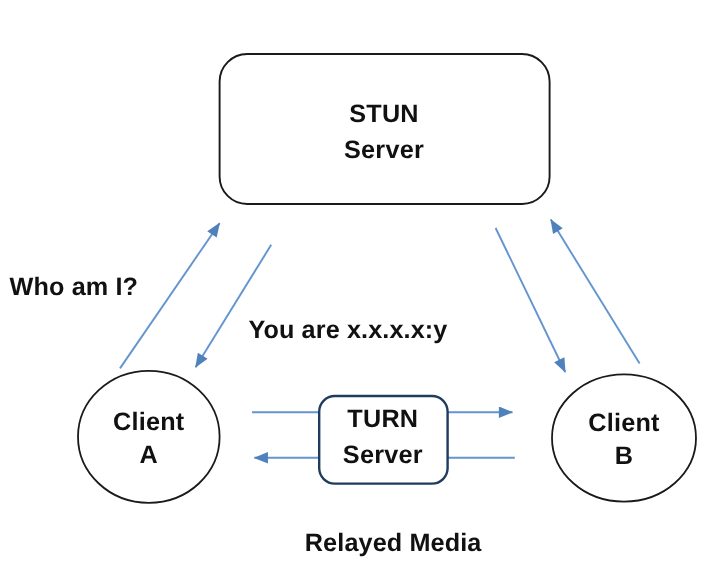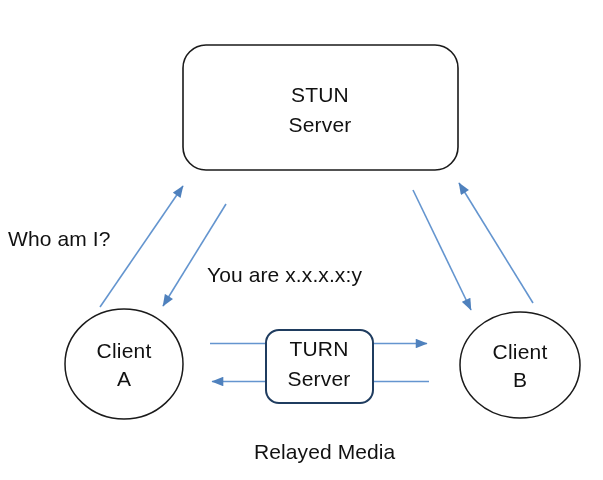--- a/index.html
+++ b/index.html
@@ -7,20 +7,21 @@
     padding: 0;
     background: #ffffff;
   }
   .canvas-wrap {
     position: relative;
     width: 603px;
     height: 480px;
     background: #ffffff;
     overflow: hidden;
     font-family: "Liberation Sans", "DejaVu Sans", sans-serif;
+    font-weight: bold;
   }
   svg text {
     font-family: "Liberation Sans", "DejaVu Sans", sans-serif;
     fill: #111111;
   }
   .node-label {
     font-size: 21px;
     letter-spacing: 0.2px;
   }
   .annotation-label {

